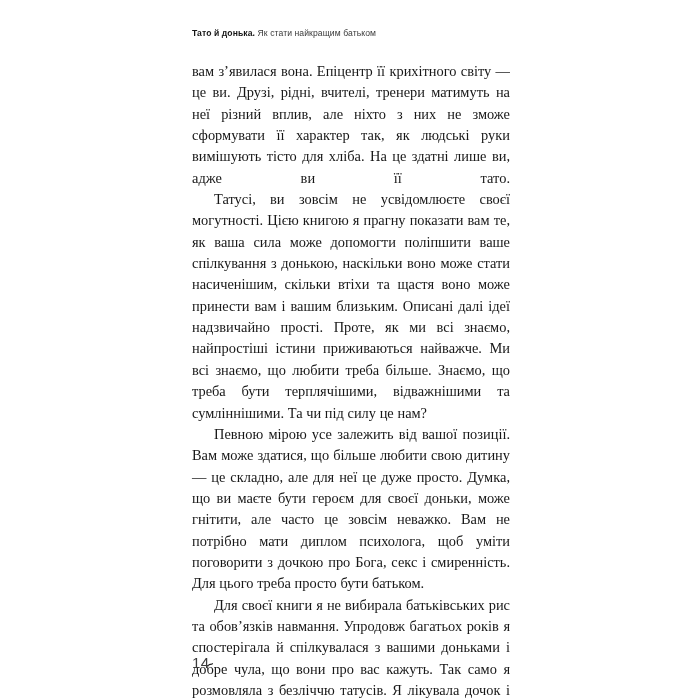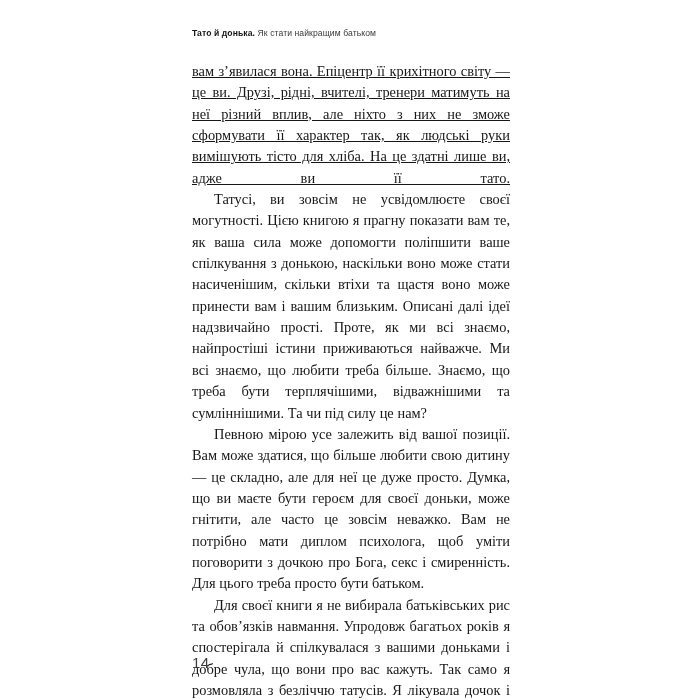--- a/index.html
+++ b/index.html
@@ -59,21 +59,20 @@
     hyphens: none;
     word-spacing: 0.005em;
   }
   .text-block p {
     margin: 0;
     text-indent: 22px;
     text-align: justify;
   }
   .text-block p.no-indent {
     text-indent: 0;
-    text-decoration: underline;
   }
   
   .text-block p.full-justify {
     text-align-last: justify;
   }
 
   
   .folio {
     position: absolute;
     left: 192px;

